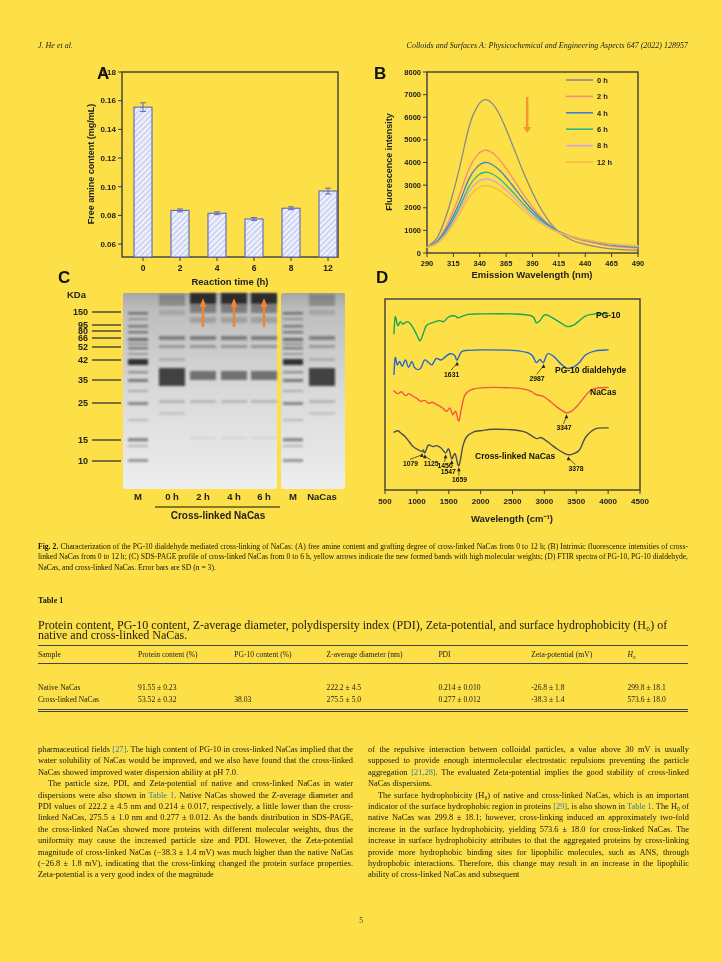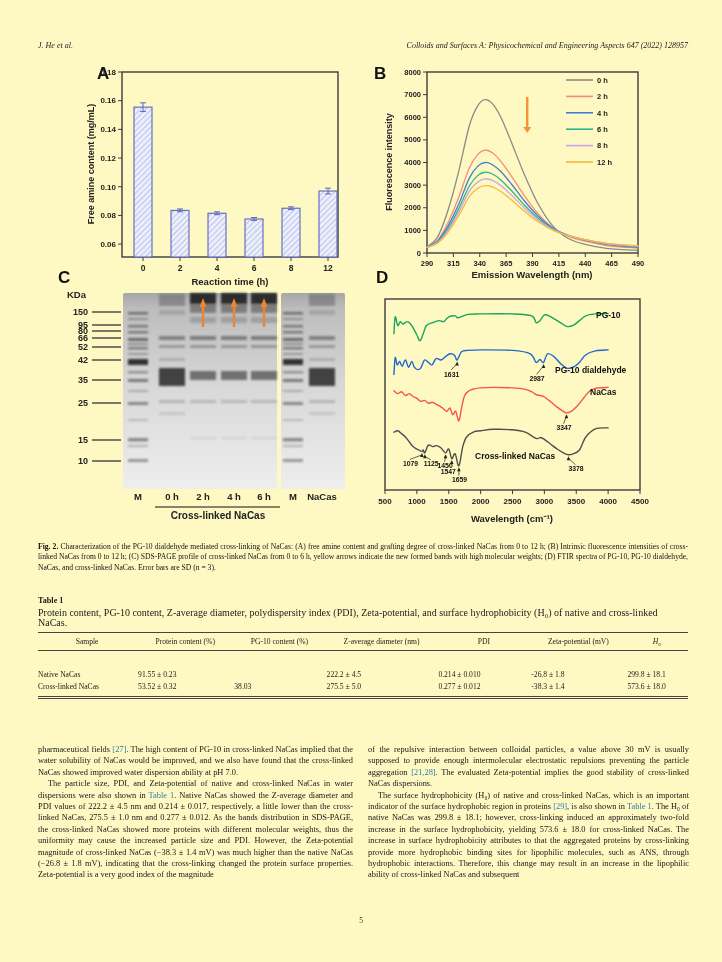--- a/index.html
+++ b/index.html
@@ -1,33 +1,33 @@
 <!DOCTYPE html>
 <html><head>
 <meta charset="utf-8">
 <style>
   html,body{margin:0;padding:0;}
   body{width:722px;height:962px;background:#ffffff;position:relative;
        font-family:"Liberation Serif",serif;color:#1a1a1a;}
-  .page{position:absolute;inset:0;background:#fef9c3;overflow:hidden;}
+  .page{position:absolute;inset:0;background:#fde047;overflow:hidden;}
   .hdr{position:absolute;top:41px;left:38px;width:650px;display:flex;
        justify-content:space-between;font-style:italic;font-size:8px;color:#222;}
   .plabel{position:absolute;font-family:"Liberation Sans",sans-serif;
           font-weight:bold;font-size:17px;color:#111;}
   .svgbox{position:absolute;}
   .figcap{position:absolute;left:38px;top:534px;width:650px;font-size:7.6px;
           line-height:10.6px;text-align:justify;color:#111;}
   .figcap b{font-weight:bold;}
   .tw{position:absolute;left:38px;top:596px;width:650px;}
   .tw .tt{font-size:8.2px;font-weight:bold;}
-  .tw .tc{font-size:10px;line-height:9.6px;margin-top:3px;}
+  .tw .tc{font-size:12px;line-height:9.6px;margin-top:16px;}
   .tw table{width:100%;border-collapse:collapse;margin-top:5px;font-size:7.6px;
             border-bottom:3px double #444;}
   .tw thead tr{border-top:1.2px solid #444;border-bottom:1px solid #444;}
-  .tw th{font-weight:normal;text-align:center;padding:4px 2px 4px 0;margin-top:7px;}
+  .tw th{font-weight:normal;text-align:left;padding:4px 2px 4px 0;margin-top:7px;}
   .tw th.ital{font-style:italic;}
   .tw td{padding:1.6px 2px 1.6px 0;}
   .tw tbody tr:first-child td{padding-top:19px;}
   .tw tbody tr:last-child td{padding-bottom:5px;}
   .col{position:absolute;top:704px;width:315px;font-size:8.4px;line-height:11.4px;
        text-align:justify;color:#161616;margin-top:40px;}
   .col.leftc{left:38px;}
   .col.rightc{left:368px;width:321px;}
   .col p{margin:0;}
   .col p.indent{text-indent:10px;}

